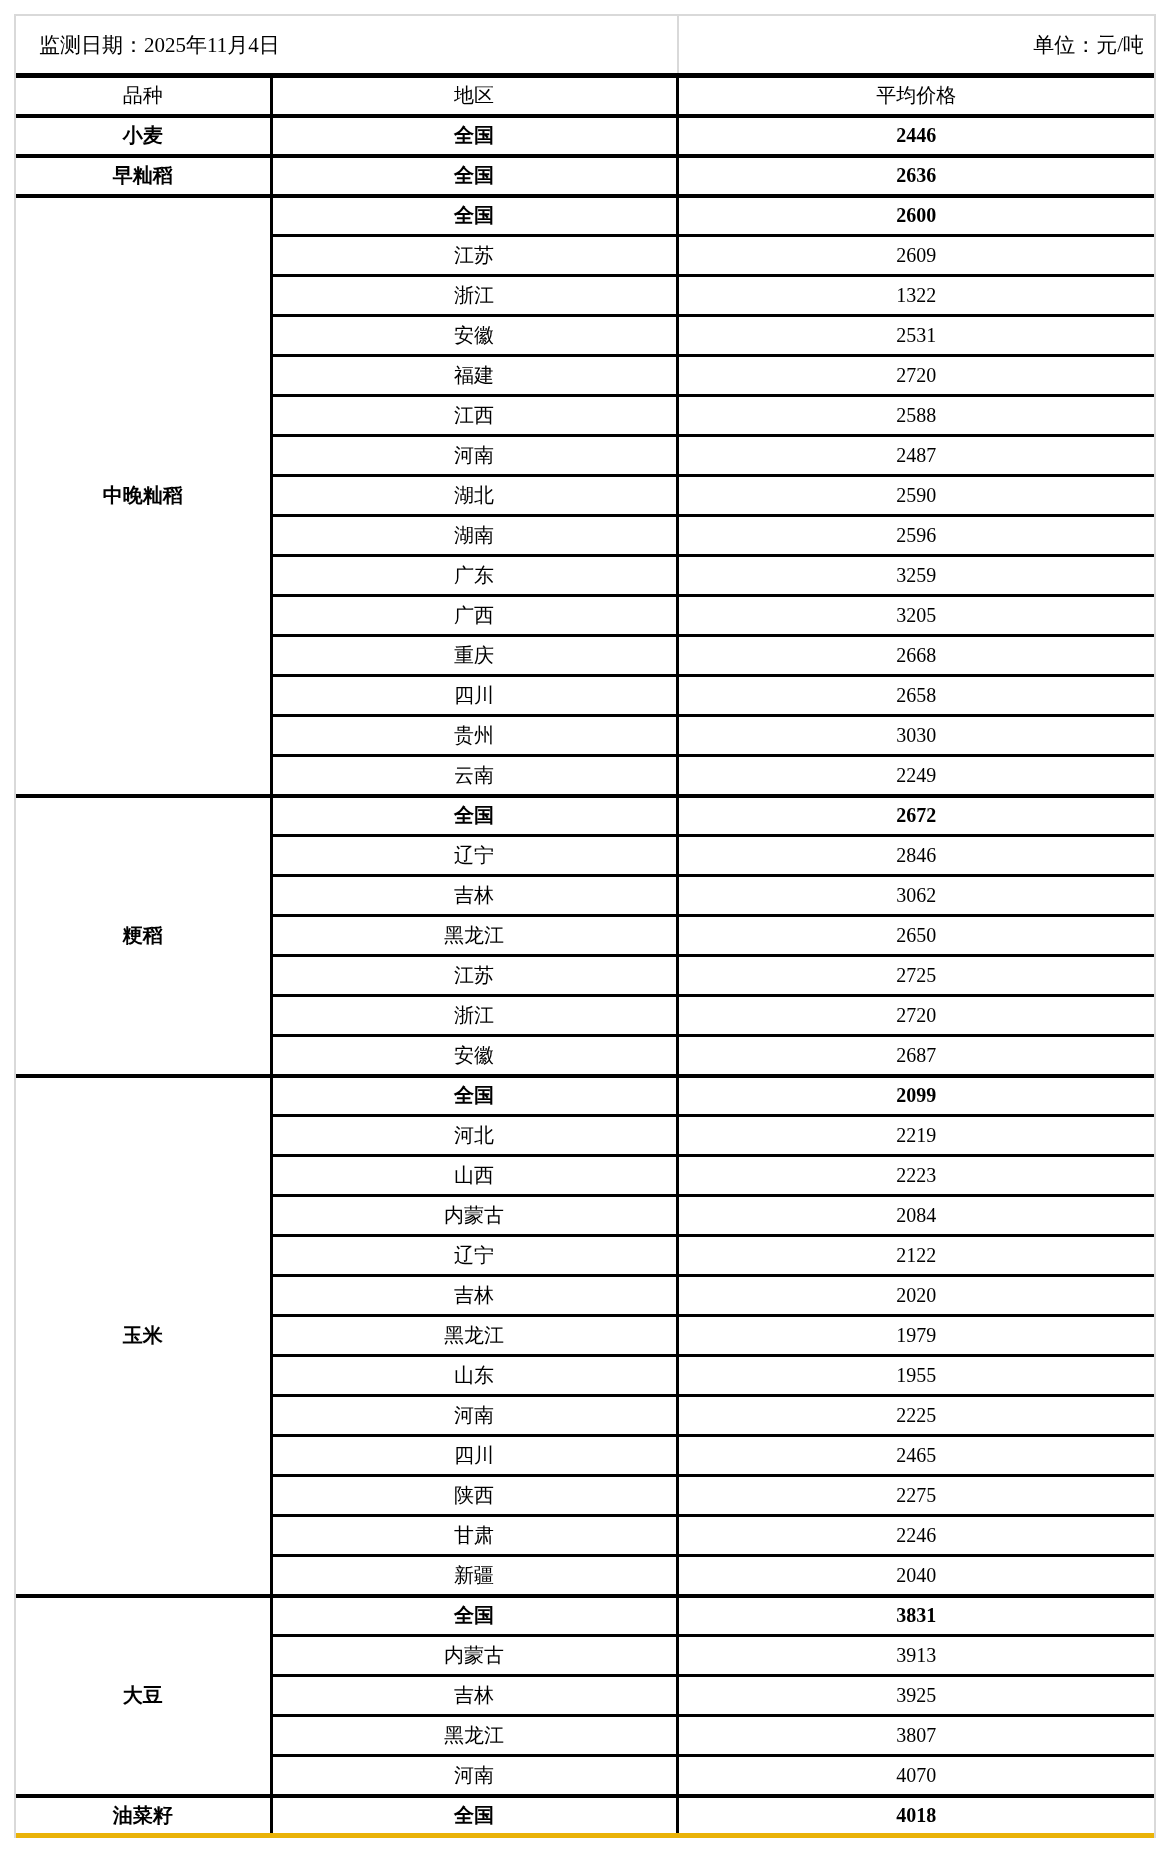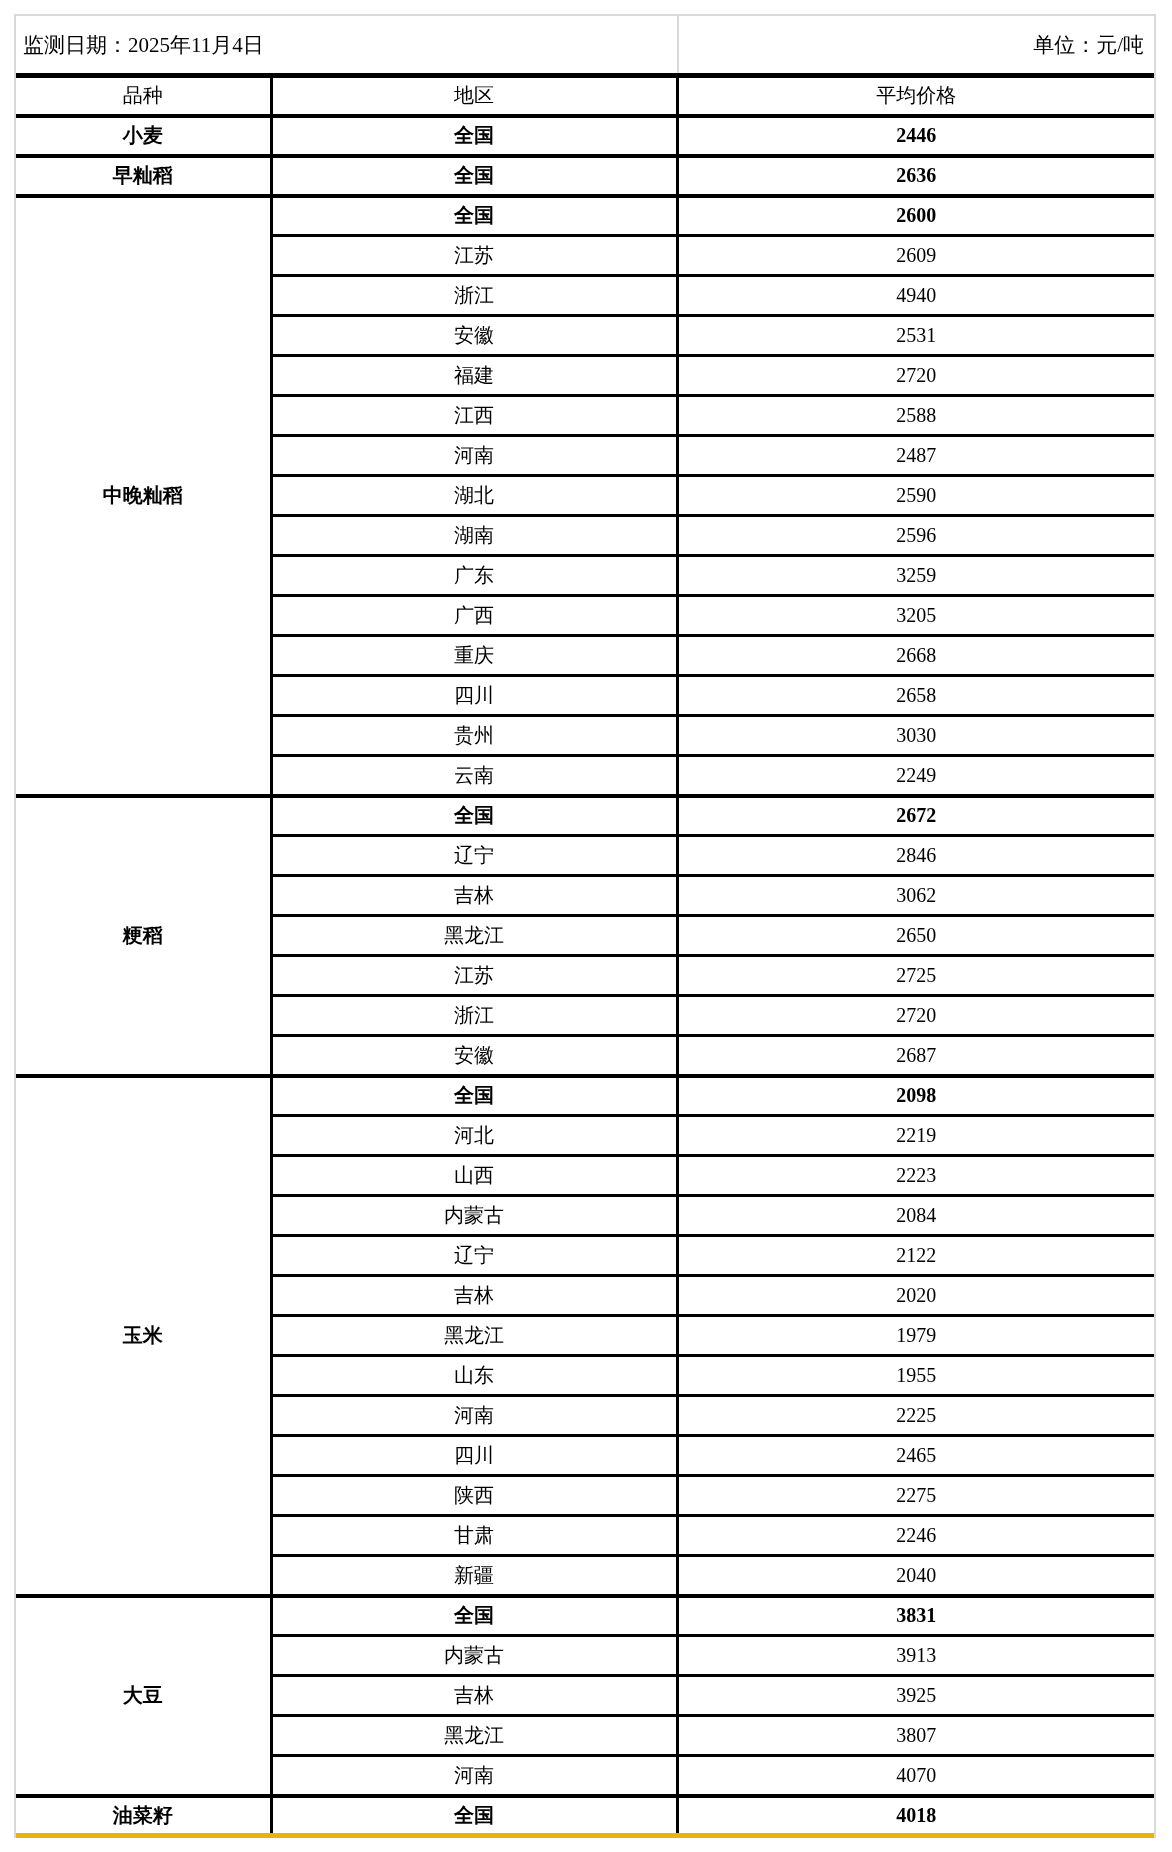--- a/index.html
+++ b/index.html
@@ -21,21 +21,21 @@
     border-right:2px solid #d9d9d9;
     background:#ffffff;
   }
   .title-row {
     position:relative;
     height:57px;
     display:flex;
     align-items:center;
     justify-content:space-between;
     font-size:21px;
-    padding:0 10px 0 7px;
+    padding:0 10px 0 23px;
     box-sizing:border-box;
   }
   .title-divider {
     position:absolute;
     left:661px; top:0; bottom:0;
     width:2px;
     background:#d9d9d9;
   }
   table.price-table {
     border-collapse:collapse;
@@ -107,21 +107,21 @@
             <td rowspan="15" class="variety-cell">中晚籼稻</td>
             <td class="region-cell">全国</td>
             <td class="price-cell">2600</td>
           </tr>
           <tr class="row-sep">
             <td class="region-cell">江苏</td>
             <td class="price-cell">2609</td>
           </tr>
           <tr class="row-sep">
             <td class="region-cell">浙江</td>
-            <td class="price-cell">4940</td>
+            <td class="price-cell">1322</td>
           </tr>
           <tr class="row-sep">
             <td class="region-cell">安徽</td>
             <td class="price-cell">2531</td>
           </tr>
           <tr class="row-sep">
             <td class="region-cell">福建</td>
             <td class="price-cell">2720</td>
           </tr>
           <tr class="row-sep">
@@ -189,21 +189,21 @@
             <td class="region-cell">浙江</td>
             <td class="price-cell">2720</td>
           </tr>
           <tr class="row-sep">
             <td class="region-cell">安徽</td>
             <td class="price-cell">2687</td>
           </tr>
           <tr class="section-start emph">
             <td rowspan="13" class="variety-cell">玉米</td>
             <td class="region-cell">全国</td>
-            <td class="price-cell">2098</td>
+            <td class="price-cell">2099</td>
           </tr>
           <tr class="row-sep">
             <td class="region-cell">河北</td>
             <td class="price-cell">2219</td>
           </tr>
           <tr class="row-sep">
             <td class="region-cell">山西</td>
             <td class="price-cell">2223</td>
           </tr>
           <tr class="row-sep">

